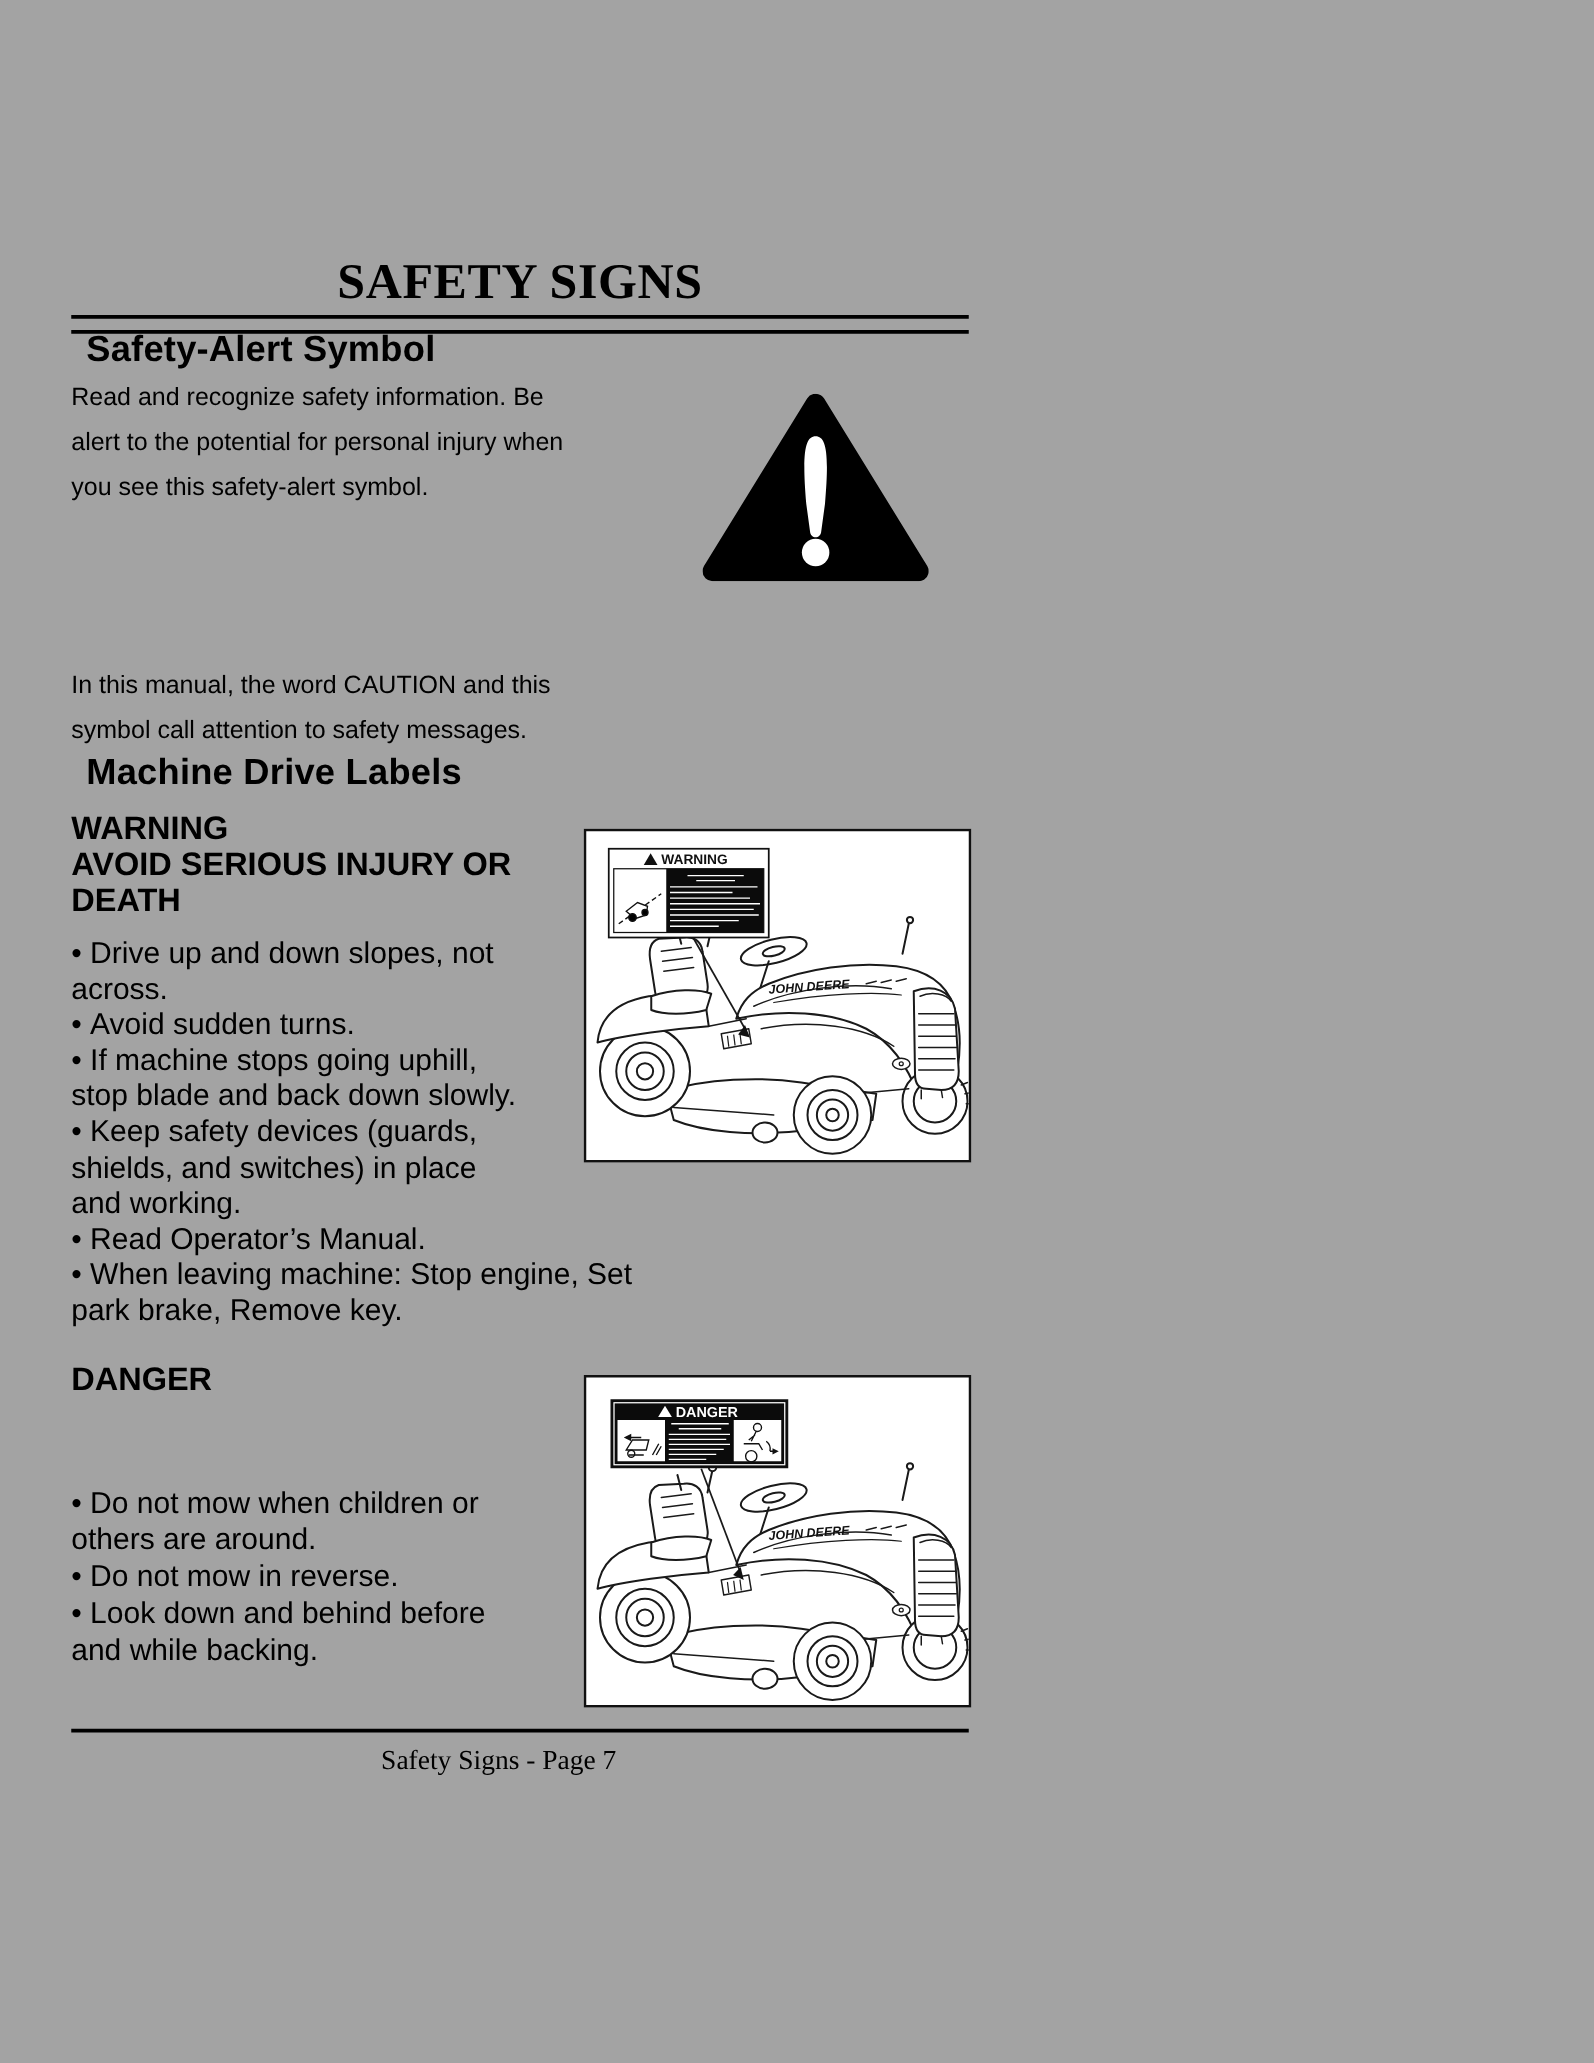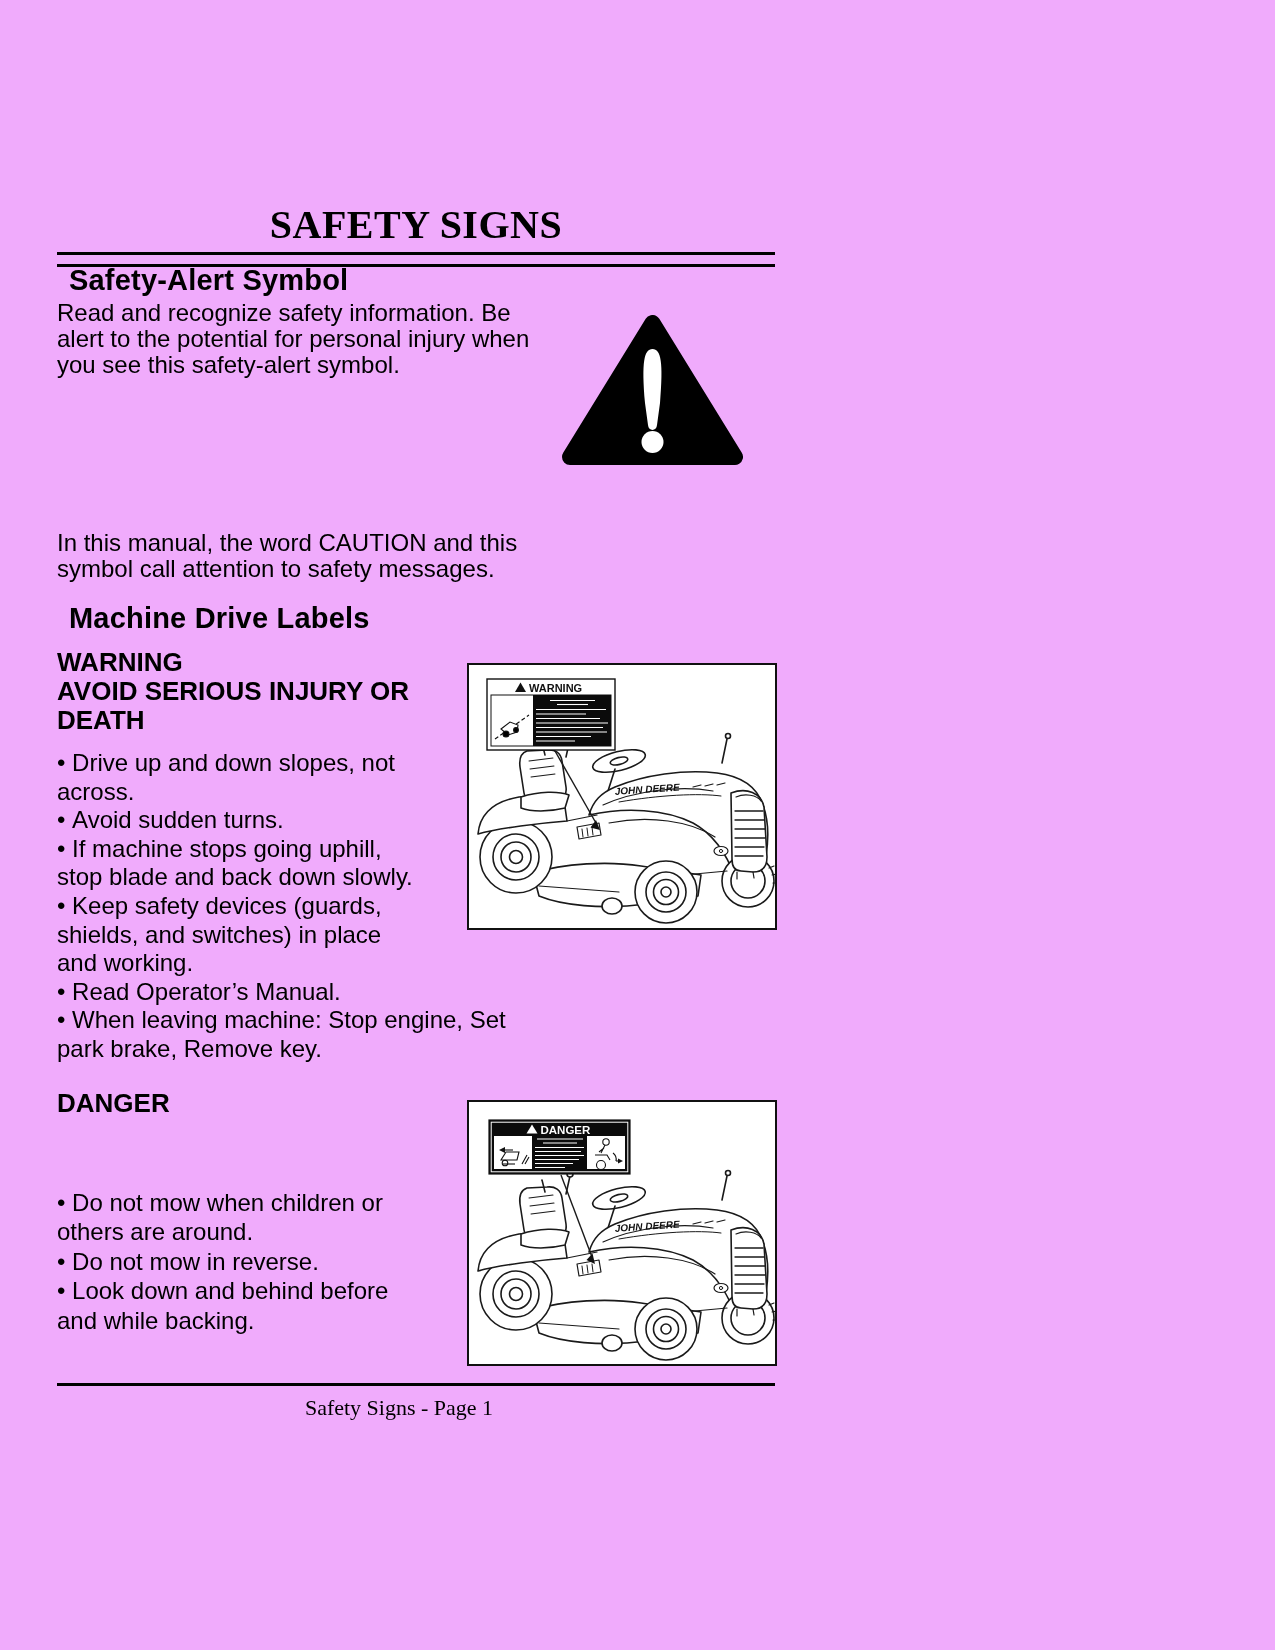--- a/index.html
+++ b/index.html
@@ -1,27 +1,27 @@
 <!DOCTYPE html>
 <html><head>
 <meta charset="utf-8">
 <style>
   html,body{margin:0;padding:0;background:#fff;}
   .page{
-    position:relative;width:1275px;height:1650px;background:#f0abfc;
+    position:relative;width:1275px;height:1650px;background:#a3a3a3;
     font-family:"Liberation Sans",sans-serif;color:#000;overflow:hidden;
   }
   .abs{position:absolute;}
   .doc-title{
     font-family:"Liberation Serif",serif;font-weight:bold;font-size:40px;
     letter-spacing:0.5px;text-align:center;
   }
   .rule-double{height:9px;border-top:3px solid #000;border-bottom:3px solid #000;}
   .h2{font-weight:bold;font-size:29px;letter-spacing:0.2px;margin-left:12px;}
-  .body-text{font-size:24px;line-height:26px;white-space:pre-line;}
+  .body-text{font-size:20px;line-height:36px;white-space:pre-line;}
   .sub-head{font-weight:bold;font-size:26px;line-height:29px;white-space:pre-line;}
   .bullets{font-size:24px;}
   .bullets-a .bullet{line-height:28.6px;}
   .bullets-b .bullet{line-height:29.4px;}
   .bullet{white-space:pre-line;}
   .bullet::before{content:"\2022\00a0";}
   .figure-frame{border:2px solid #111;background:#fff;}
   .rule-single{border-top:3px solid #000;}
   .footer-text{font-family:"Liberation Serif",serif;font-size:22px;text-align:center;}
   svg{display:block;}
@@ -202,15 +202,15 @@
           <path d="M46,27.5 H95 M46,31.5 H92 M46,35.5 H95 M46,39.5 H90 M46,43.5 H84 M46,47.5 H76"></path>
         </g>
       </g>
 
       <path d="M92,73 L123,155" stroke="#1a1a1a" stroke-width="1.4" fill="none"></path>
       <path d="M126,162 l-8.5,-4 l6,-6.5 Z" fill="#111" stroke="none"></path>
     </svg>
   </div>
 
   <div class="abs rule-single" style="left:57px;top:1383px;width:718px;"></div>
-  <div class="abs footer-text" style="left:40px;top:1395px;width:718px;">Safety Signs - Page 1</div>
+  <div class="abs footer-text" style="left:40px;top:1395px;width:718px;">Safety Signs - Page 7</div>
 
 </div>
 
 </body></html>

